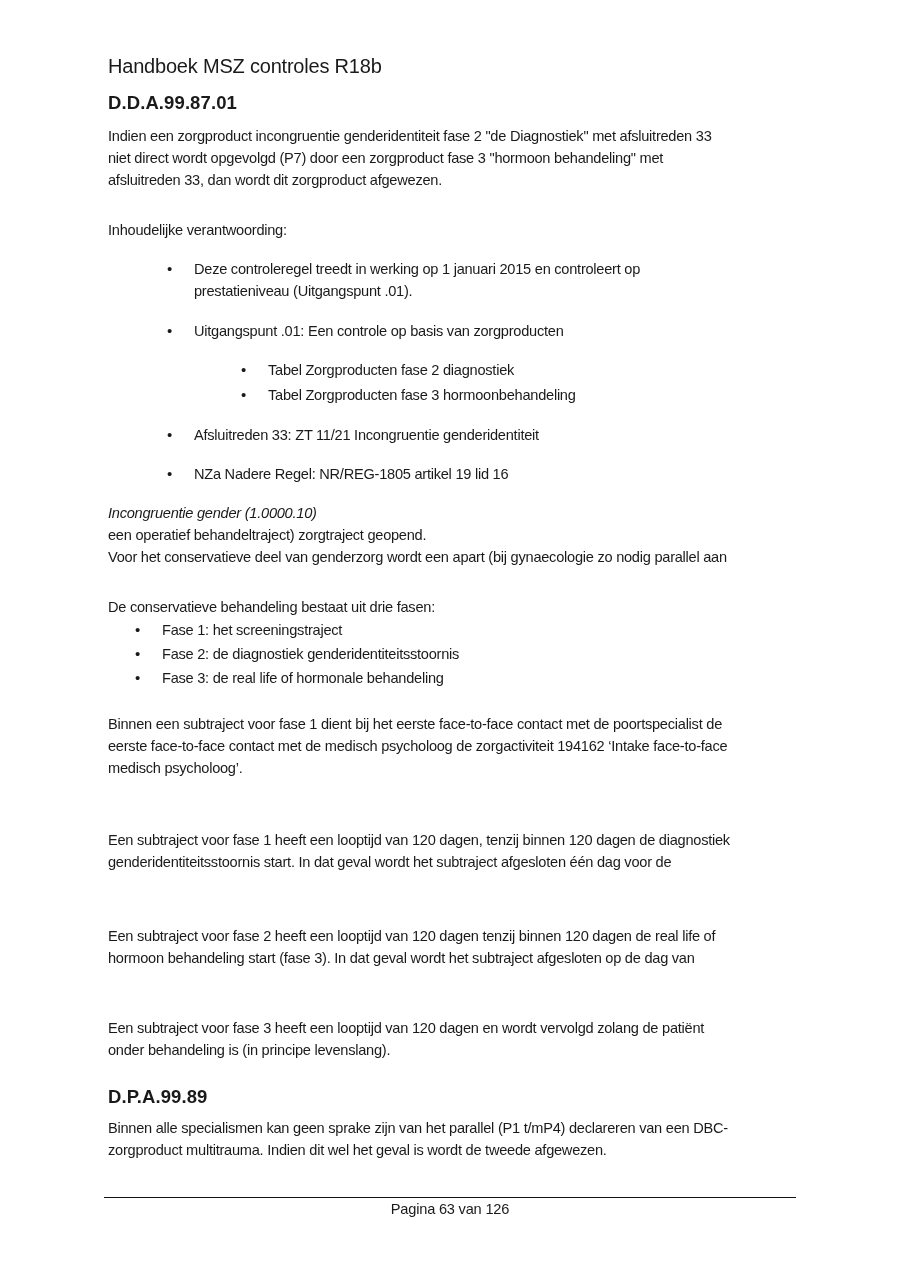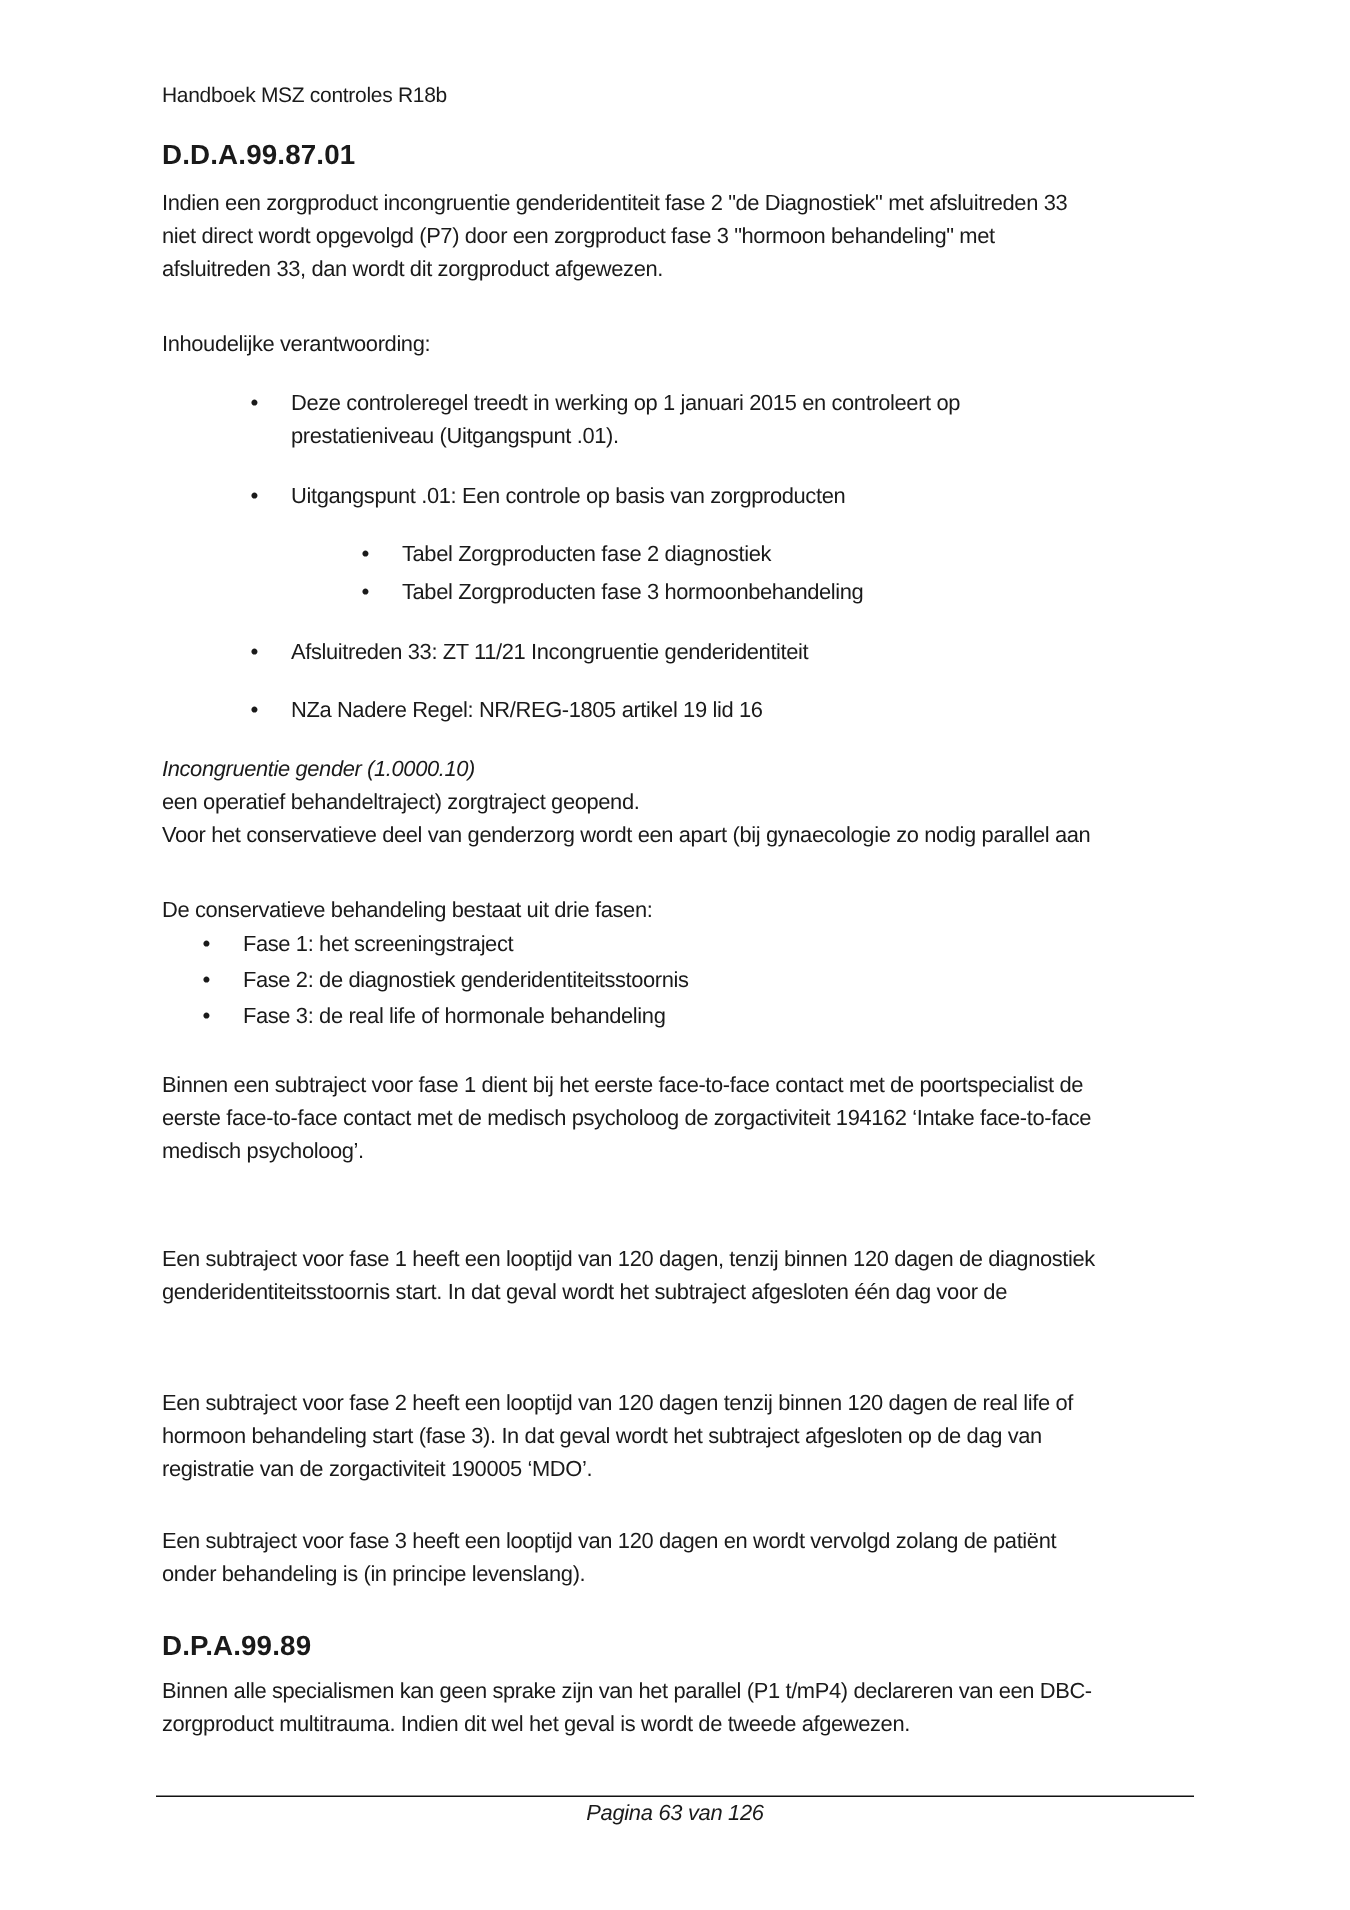--- a/index.html
+++ b/index.html
@@ -2,36 +2,36 @@
 <html><head>
   <meta charset="utf-8">
   <style>
     html, body { margin: 0; padding: 0; background: #ffffff; }
     body {
       width: 900px; height: 1273px; position: relative; overflow: hidden;
       font-family: "Liberation Sans", sans-serif; color: #1a1a1a;
       font-size: 14.6px;
     }
     .page { position: absolute; left: 108px; top: 0; width: 690px; }
-    .hdr { position: absolute; top: 55px; left: 0; font-size: 14px; letter-spacing: -0.2px; }
+    .hdr { position: absolute; top: 55px; left: 0; font-size: 20px; letter-spacing: -0.2px; }
     .h1 { position: absolute; left: 0; font-weight: bold; font-size: 18.5px; letter-spacing: 0.1px; }
     .p { position: absolute; left: 0; width: 690px; line-height: 22px; letter-spacing: -0.25px; }
     .it { font-style: italic; }
     ul { list-style: none; margin: 0; padding: 0; }
     .bl { position: absolute; line-height: 22px; letter-spacing: -0.25px; }
     .bl li { position: relative; }
     .bl li::before { content: "\2022"; position: absolute; font-size: 15px; }
     .lvl1 { left: 86px; width: 560px; }
     .lvl1 li::before { left: -27px; }
     .lvl2 { left: 160px; width: 480px; }
     .lvl2 li::before { left: -27px; }
     .lvl0 { left: 54px; width: 560px; }
     .lvl0 li::before { left: -27px; }
     .rule { position: absolute; left: 104px; top: 1197px; width: 692px; height: 0; border-top: 1.2px solid #111; }
-    .footer { position: absolute; top: 1201px; left: 0; width: 900px; text-align: center; font-size: 14.6px; letter-spacing: -0.2px; font-style: italic; }
+    .footer { position: absolute; top: 1201px; left: 0; width: 900px; text-align: center; font-size: 14.6px; letter-spacing: -0.2px; }
   </style>
 </head>
 <body>
 
 <div class="page">
 
   <div class="hdr">Handboek MSZ controles R18b</div>
 
   <div class="h1" style="top:92px;">D.D.A.99.87.01</div>
 
@@ -85,21 +85,20 @@
   </div>
 
   <div class="p" style="top:829px;">
     <div>Een subtraject voor fase 1 heeft een looptijd van 120 dagen, tenzij binnen 120 dagen de diagnostiek</div>
     <div>genderidentiteitsstoornis start. In dat geval wordt het subtraject afgesloten één dag voor de</div>
   </div>
 
   <div class="p" style="top:925px;">
     <div>Een subtraject voor fase 2 heeft een looptijd van 120 dagen tenzij binnen 120 dagen de real life of</div>
     <div>hormoon behandeling start (fase 3). In dat geval wordt het subtraject afgesloten op de dag van</div>
-    <div>registratie van de zorgactiviteit 190005 ‘MDO’.</div>
   </div>
 
   <div class="p" style="top:1017px;">
     <div>Een subtraject voor fase 3 heeft een looptijd van 120 dagen en wordt vervolgd zolang de patiënt</div>
     <div>onder behandeling is (in principe levenslang).</div>
   </div>
 
   <div class="h1" style="top:1086px;">D.P.A.99.89</div>
   <div class="p" style="top:1117px;">
     <div>Binnen alle specialismen kan geen sprake zijn van het parallel (P1 t/mP4) declareren van een DBC-</div>

